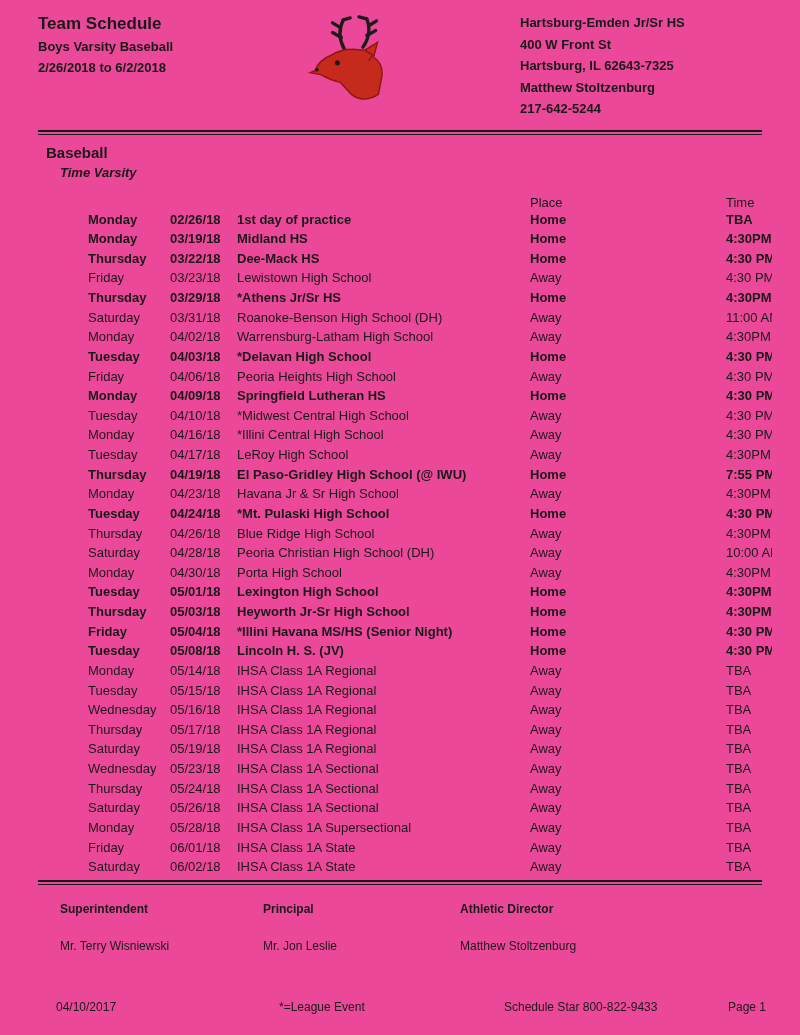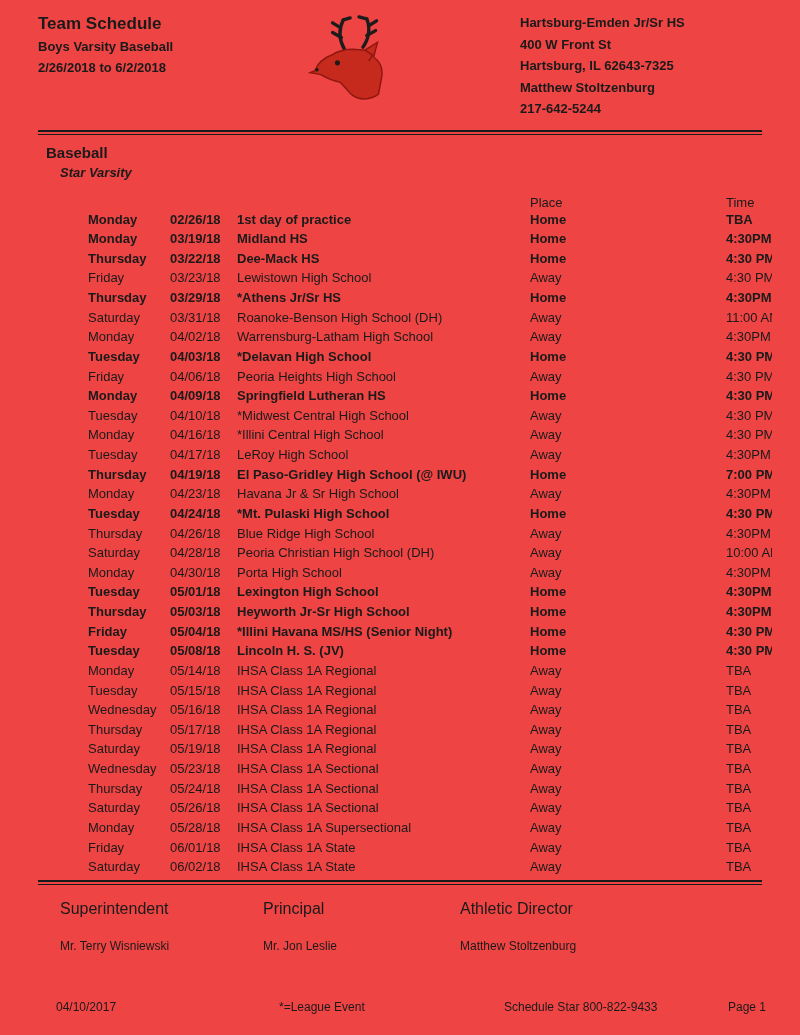--- a/index.html
+++ b/index.html
@@ -1,18 +1,18 @@
 <!DOCTYPE html>
 <html><head>
 <meta charset="utf-8">
 <style>
   * { margin:0; padding:0; box-sizing:border-box; }
   html,body { background:#ffffff; }
   body { font-family:"Liberation Sans", sans-serif; color:#1a1a1a; }
-  .page { position:relative; width:800px; height:1035px; background:#ef4444; overflow:hidden; }
+  .page { position:relative; width:800px; height:1035px; background:#ec4899; overflow:hidden; }
 
   
   .header { display:flex; padding:12px 38px 0 38px; }
   .header-left { width:270px; }
   .hl-title { font-size:17px; font-weight:bold; line-height:24px; }
   .hl-sub, .hl-range { font-size:13px; font-weight:bold; line-height:21px; }
   .header-logo { flex:1; padding-top:2px; }
   .header-right { width:242px;margin-left:10px; }
   .header-right div { font-size:13px; font-weight:bold; line-height:21.5px; }
 
@@ -32,21 +32,21 @@
   .col-headers { display:grid; grid-template-columns:82px 67px 293px 196px 1fr; font-size:13px; line-height:15px; }
   .col-headers .ph { grid-column:4; }
   .col-headers .th { grid-column:5; }
   .trow.home { font-weight:bold; }
 
   
   .staff { display:flex; margin:16px 0 0 60px; }
   .staff-col { }
   .staff-col:nth-child(1) { width:203px; }
   .staff-col:nth-child(2) { width:197px; }
-  .staff-title { font-size:16px; font-weight:normal; line-height:16px; }
+  .staff-title { font-size:12px; font-weight:bold; line-height:16px; }
   .staff-name { font-size:12px; line-height:16px; margin-top:21px; }
 
   
   .footer { position:absolute; left:16px; right:0; top:1000px; height:18px; font-size:12px; }
   .footer span { position:absolute; white-space:nowrap; }
   .f-date { left:40px; }
   .f-legend { left:263px; }
   .f-vendor { left:488px; }
   .f-page { left:712px; }
 </style>
@@ -85,21 +85,21 @@
       <div>Hartsburg, IL 62643-7325</div>
       <div>Matthew Stoltzenburg</div>
       <div>217-642-5244</div>
     </div>
   </div>
 
   <div class="double-rule top"></div>
 
   <div class="section">
     <div class="section-sport">Baseball</div>
-    <div class="section-level">Star Varsity</div>
+    <div class="section-level">Time Varsity</div>
   </div>
 
   <div class="table">
     <div class="col-headers">
       <span class="ph">Place</span>
       <span class="th">Time</span>
     </div>
     <div id="schedule-rows">
         <div class="trow home">
       <span>Monday</span>
@@ -190,21 +190,21 @@
       <span>04/17/18</span>
       <span>LeRoy High School</span>
       <span>Away</span>
       <span>4:30PM</span>
     </div>
         <div class="trow home">
       <span>Thursday</span>
       <span>04/19/18</span>
       <span>El Paso-Gridley High School (@ IWU)</span>
       <span>Home</span>
-      <span>7:00 PM</span>
+      <span>7:55 PM</span>
     </div>
         <div class="trow">
       <span>Monday</span>
       <span>04/23/18</span>
       <span>Havana Jr &amp; Sr High School</span>
       <span>Away</span>
       <span>4:30PM</span>
     </div>
         <div class="trow home">
       <span>Tuesday</span>

